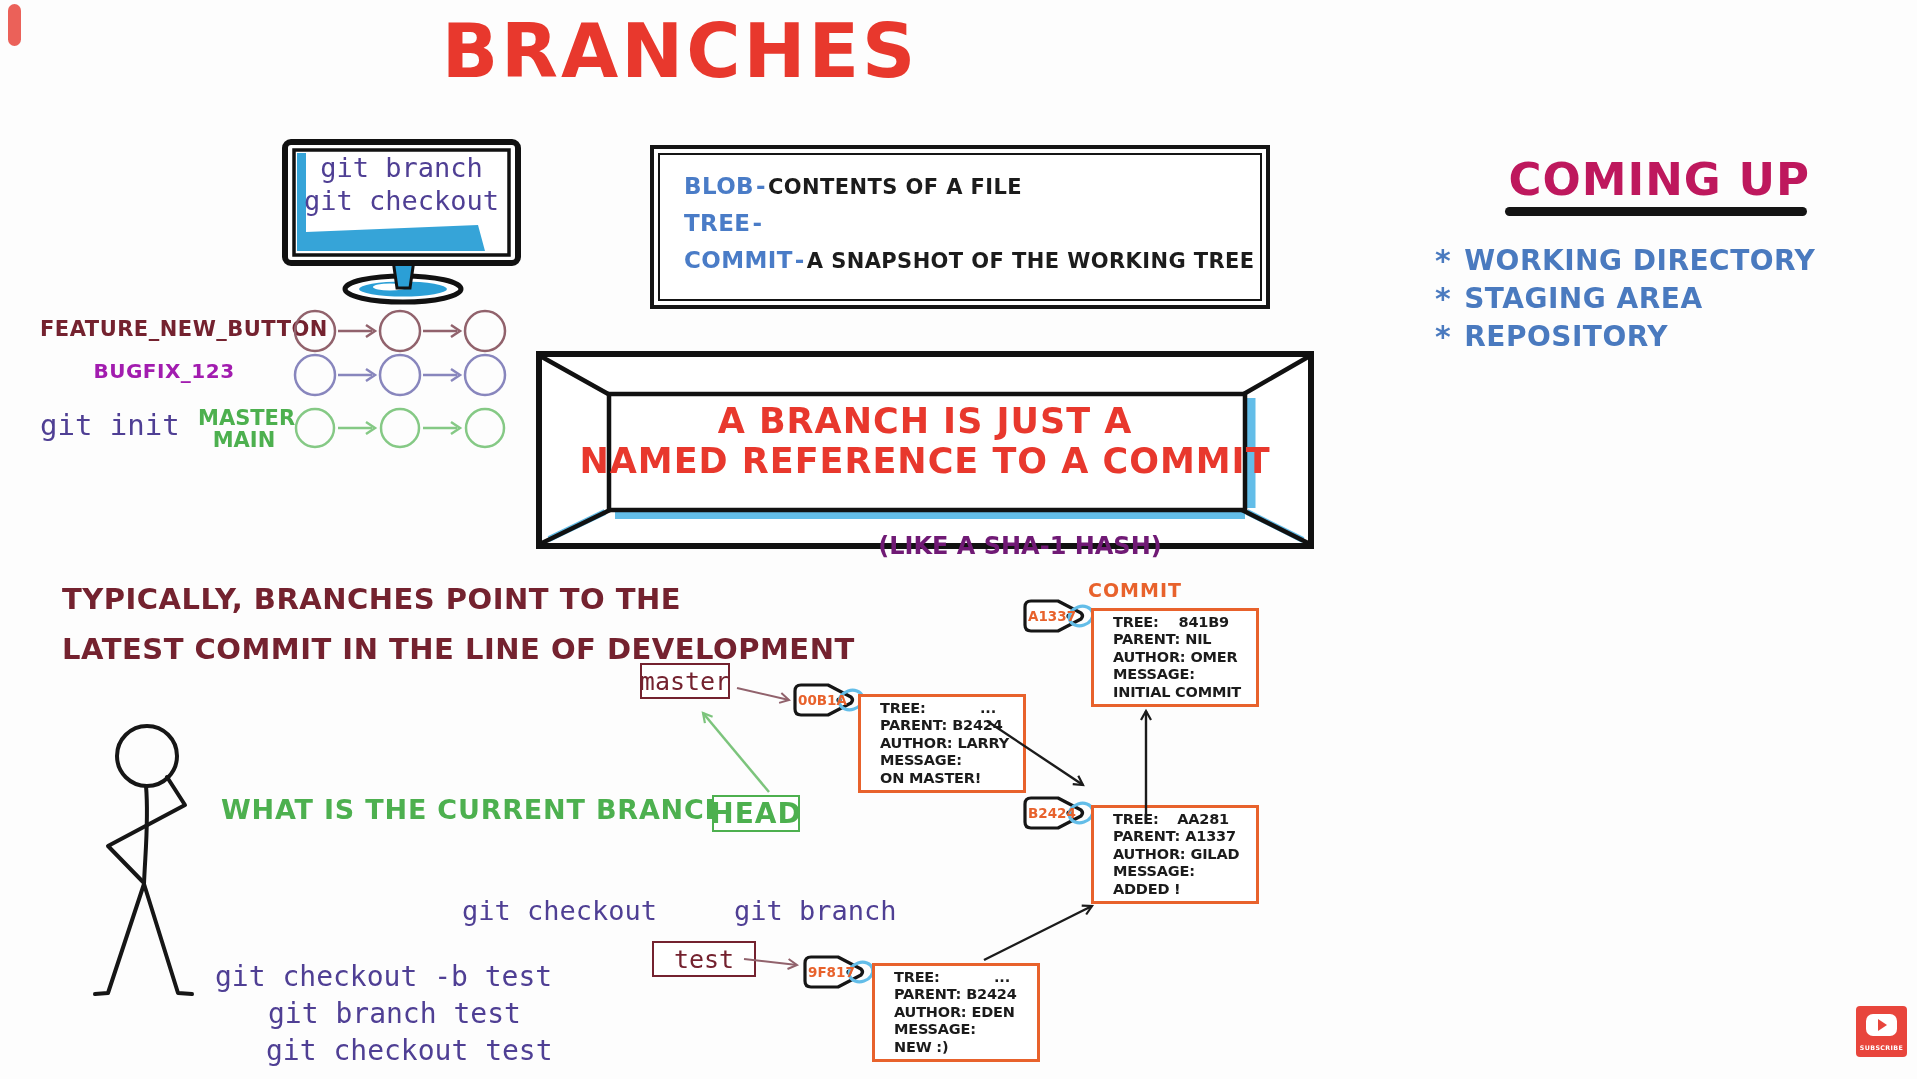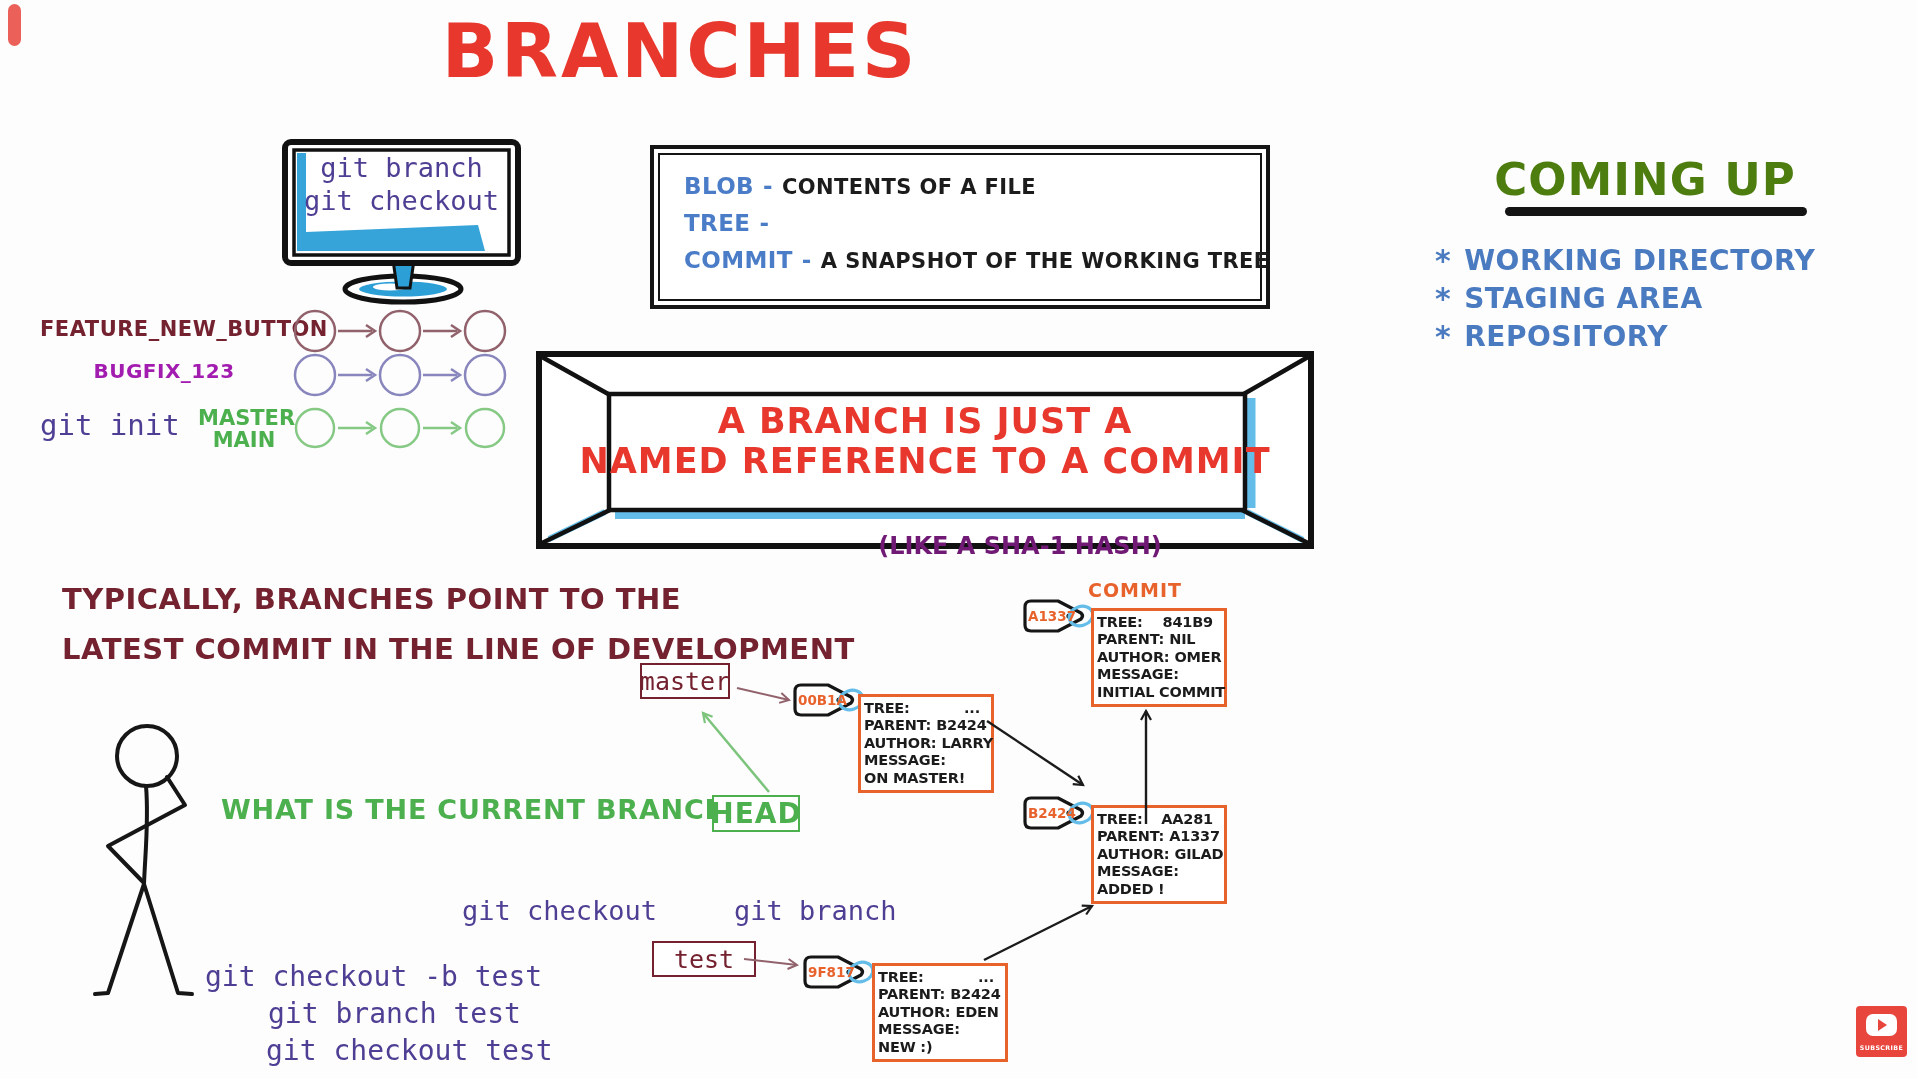--- a/index.html
+++ b/index.html
@@ -23,53 +23,53 @@
   .bugfix-label{left:40px;top:359px;width:248px;text-align:center;font-weight:700;font-size:20px;
                 color:#a21caf;letter-spacing:.5px;}
   .git-init{left:40px;top:408px;font-family:"DejaVu Sans Mono",monospace;font-size:29px;color:#4f3f94;}
   .master-main{left:198px;top:407px;width:92px;text-align:center;font-weight:700;font-size:21px;
                color:#4db04f;line-height:22px;}
 
   
   .defs-box{left:650px;top:145px;width:620px;height:164px;border:4px solid #151515;background:#fff;box-sizing:border-box;}
   .defs-inner{position:absolute;inset:4px;border:2px solid #151515;padding:18px 0 0 24px;
               display:flex;flex-direction:column;}
-  .def-row{display:flex;gap:9px;align-items:baseline;height:37px;font-weight:700;letter-spacing:.4px;white-space:nowrap;}
+  .def-row{display:flex;gap:2px;align-items:baseline;height:37px;font-weight:700;letter-spacing:.4px;white-space:nowrap;}
   .def-term{color:#4a7cc7;font-size:23px;}
   .def-desc{color:#1c1c1c;font-size:21px;}
 
   
   .banner-l1,.banner-l2{left:535px;width:780px;text-align:center;font-weight:800;font-size:35px;
                         color:#e8382d;letter-spacing:1px;}
   .banner-l3{left:535px;width:780px;text-align:center;font-weight:800;font-size:24px;color:#701a75;
              transform:translateX(95px);margin-top:48px;}
 
   
-  .cu-title{left:1480px;top:153px;width:330px;text-align:center;font-size:45px;font-weight:800;
-            color:#4d7c0f;letter-spacing:1px;}
+  .cu-title{left:1480px;top:153px;width:330px;text-align:right;font-size:45px;font-weight:800;
+            color:#be185d;letter-spacing:1px;}
   .cu-underline{left:1505px;top:207px;width:302px;height:9px;background:#141414;border-radius:5px;}
   .cu-items{left:1435px;top:241px;display:flex;flex-direction:column;}
   .cu-item{display:flex;gap:13px;font-weight:700;font-size:28px;color:#4a7abf;height:38px;
            align-items:center;letter-spacing:.5px;}
   .cu-bullet{font-size:30px;}
 
   .note-text{left:62px;top:574px;font-weight:800;font-size:29px;color:#74222f;line-height:50px;
              letter-spacing:.5px;}
 
   .question{left:221px;top:794px;font-weight:800;font-size:27px;color:#4db04f;letter-spacing:.8px;}
 
   
   .ref-box{background:#fff;display:flex;align-items:center;justify-content:center;box-sizing:border-box;}
   .ref-maroon{border:2.5px solid #74222f;color:#74222f;font-family:"DejaVu Sans Mono",monospace;font-size:25px;}
   .ref-green{border:2.5px solid #4db04f;color:#4db04f;font-weight:800;font-size:28px;letter-spacing:1px;}
 
   .commit-heading{left:1088px;top:579px;font-weight:800;font-size:19px;color:#e8622c;letter-spacing:1px;}
 
   
-  .commit-box{width:124px;border:3.5px solid #e8622c;background:#fff;padding:3px 3px;
+  .commit-box{width:124px;border:3.5px solid #e8622c;background:#fff;padding:3px 19px;
               font-weight:700;font-size:14.5px;color:#1b1b1b;line-height:1.2;letter-spacing:-0.2px;}
   .cl{display:flex;gap:5px;white-space:nowrap;}
   .cl.spread{justify-content:space-between;padding-right:8px;}
 
   
   .tag-body{fill:#fff;stroke:#161616;stroke-width:3.2;stroke-linejoin:round;}
   .tag-hole{fill:#161616;}
   .tag-ring{fill:none;stroke:#63bde8;stroke-width:3.2;}
   .tag-text{font-family:"DejaVu Sans",sans-serif;font-weight:700;font-size:13.5px;fill:#e8622c;}
 
@@ -317,21 +317,21 @@
         <span>EDEN</span>
       </div>
     <div class="cl">
         <span>MESSAGE:</span>
       </div>
     <div class="cl">NEW :)</div>
   </div>
 
   <div class="cmd" style="left:462px;top:895px;font-size:27px">git checkout</div>
   <div class="cmd" style="left:734px;top:895px;font-size:27px">git branch</div>
-  <div class="cmd" style="left:205px;top:960px;font-size:28px">git checkout -b test</div>
+  <div class="cmd" style="left:215px;top:960px;font-size:28px">git checkout -b test</div>
   <div class="cmd" style="left:268px;top:997px;font-size:28px">git branch test</div>
   <div class="cmd" style="left:266px;top:1034px;font-size:28px">git checkout test</div>
 
   <svg id="connectors" class="abs" style="left:0;top:0" width="1917" height="1079">
     <defs>
       <marker id="mk-black" markerWidth="18" markerHeight="18" refX="12" refY="8" orient="auto" markerUnits="userSpaceOnUse">
         <path d="M3,3 L12,8 L3,13" fill="none" stroke="#1b1b1b" stroke-width="2.2"></path>
       </marker>
       <marker id="mk-maroon" markerWidth="18" markerHeight="18" refX="12" refY="8" orient="auto" markerUnits="userSpaceOnUse">
         <path d="M3,3 L12,8 L3,13" fill="none" stroke="#91626c" stroke-width="2"></path>

